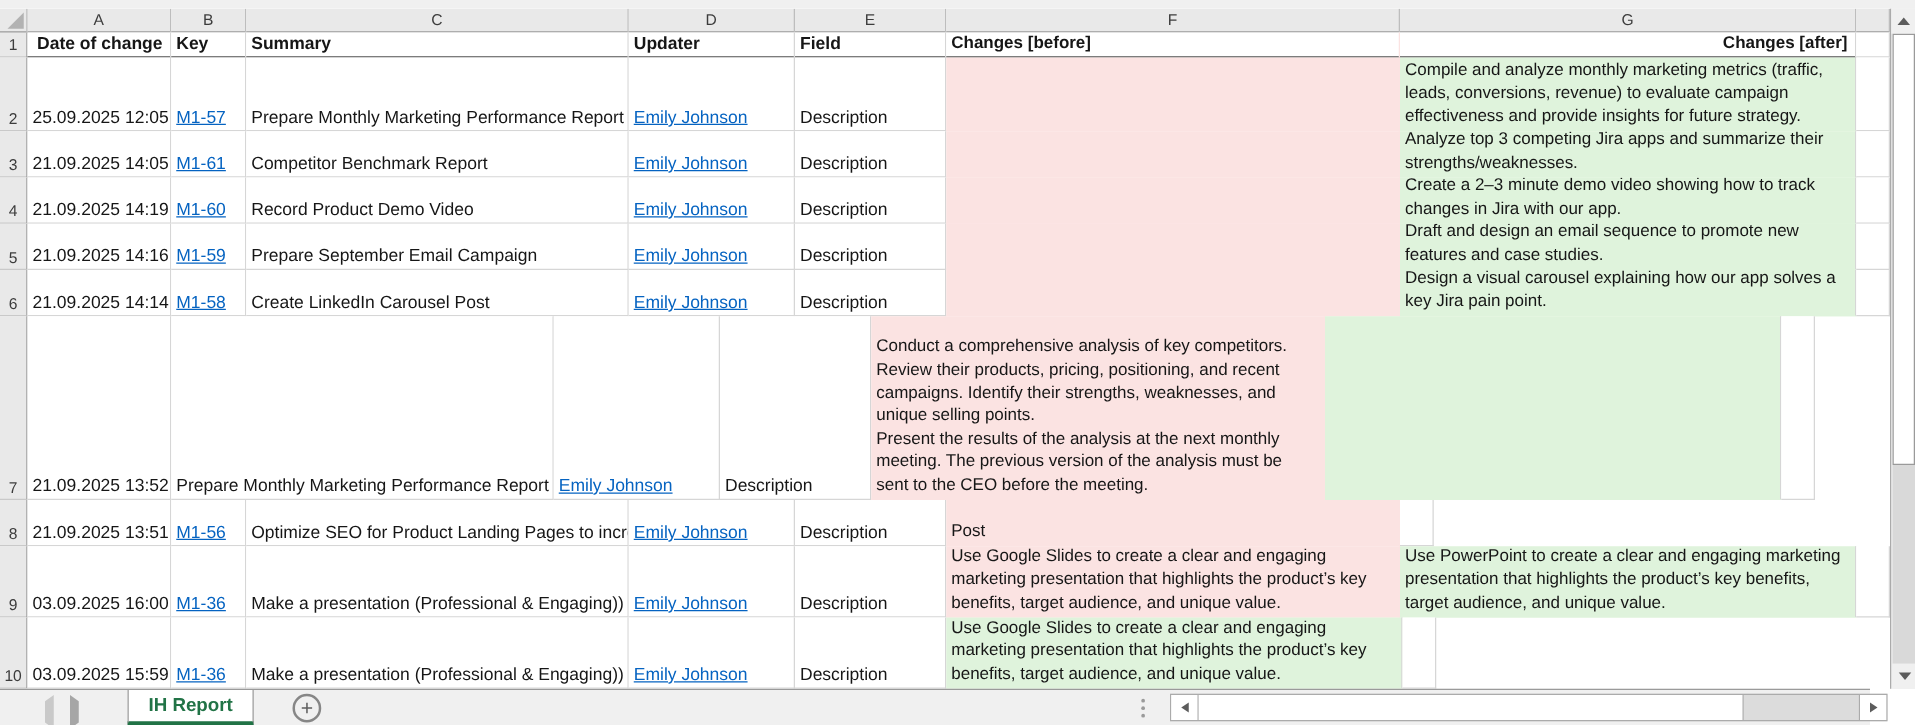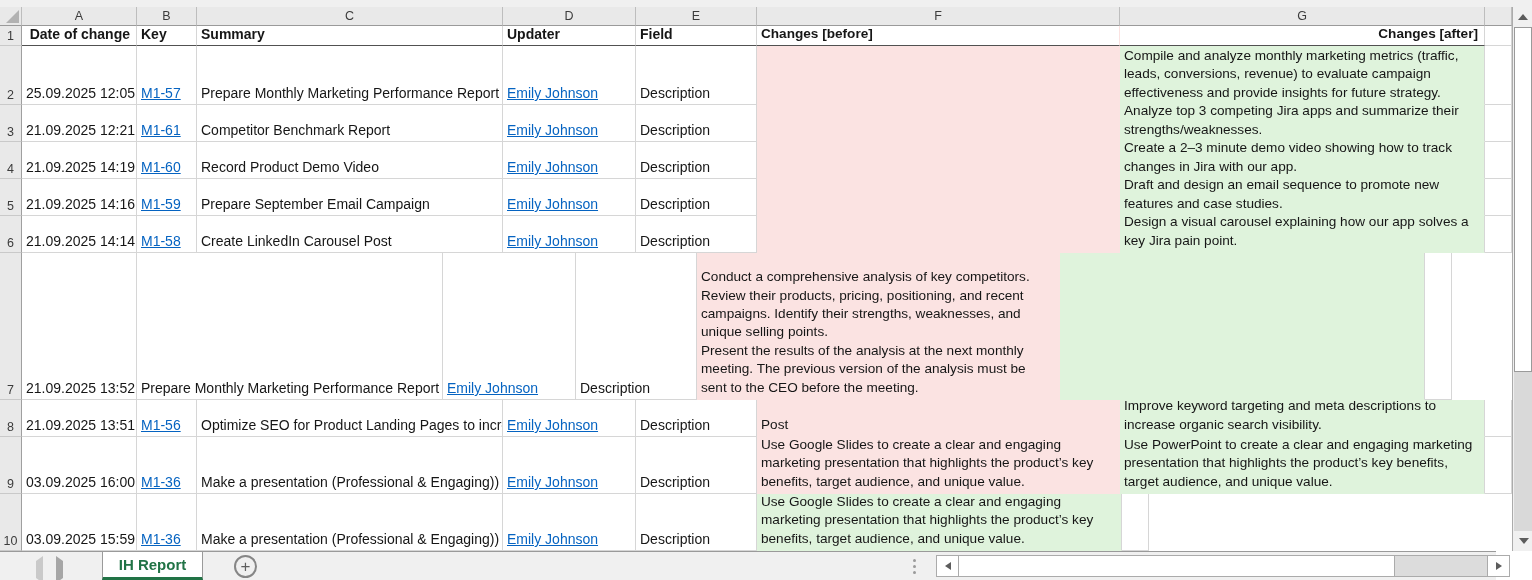--- a/index.html
+++ b/index.html
@@ -139,21 +139,21 @@
     <div class="cell c-e">Description</div>
     <div class="cell c-f"></div>
     <div class="cell c-g">Compile and analyze monthly marketing metrics (traffic, leads, conversions, revenue) to evaluate campaign effectiveness and provide insights for future strategy.</div>
     <div class="cell c-h"></div>
   </div>
 
   <div class="row" style="height: 37px;">
     <div class="rowhead">
             <span class="rn">3</span>
           </div>
-    <div class="cell c-a">21.09.2025 12:21</div>
+    <div class="cell c-a">21.09.2025 14:05</div>
     <div class="cell c-b">
             <span class="link">M1-61</span>
           </div>
     <div class="cell c-c">
             <span class="nowrap">Competitor Benchmark Report</span>
           </div>
     <div class="cell c-d">
             <span class="link">Emily Johnson</span>
           </div>
     <div class="cell c-e">Description</div>
@@ -250,21 +250,20 @@
             <span class="link">M1-56</span>
           </div>
     <div class="cell c-c">
             <span class="nowrap">Optimize SEO for Product Landing Pages to increase or</span>
           </div>
     <div class="cell c-d">
             <span class="link">Emily Johnson</span>
           </div>
     <div class="cell c-e">Description</div>
     <div class="cell c-f">Post</div>
-    <div class="cell c-g">Improve keyword targeting and meta descriptions to increase organic search visibility.</div>
     <div class="cell c-h"></div>
   </div>
 
   <div class="row" style="height: 57px;">
     <div class="rowhead">
             <span class="rn">9</span>
           </div>
     <div class="cell c-a">03.09.2025 16:00</div>
     <div class="cell c-b">
             <span class="link">M1-36</span>

